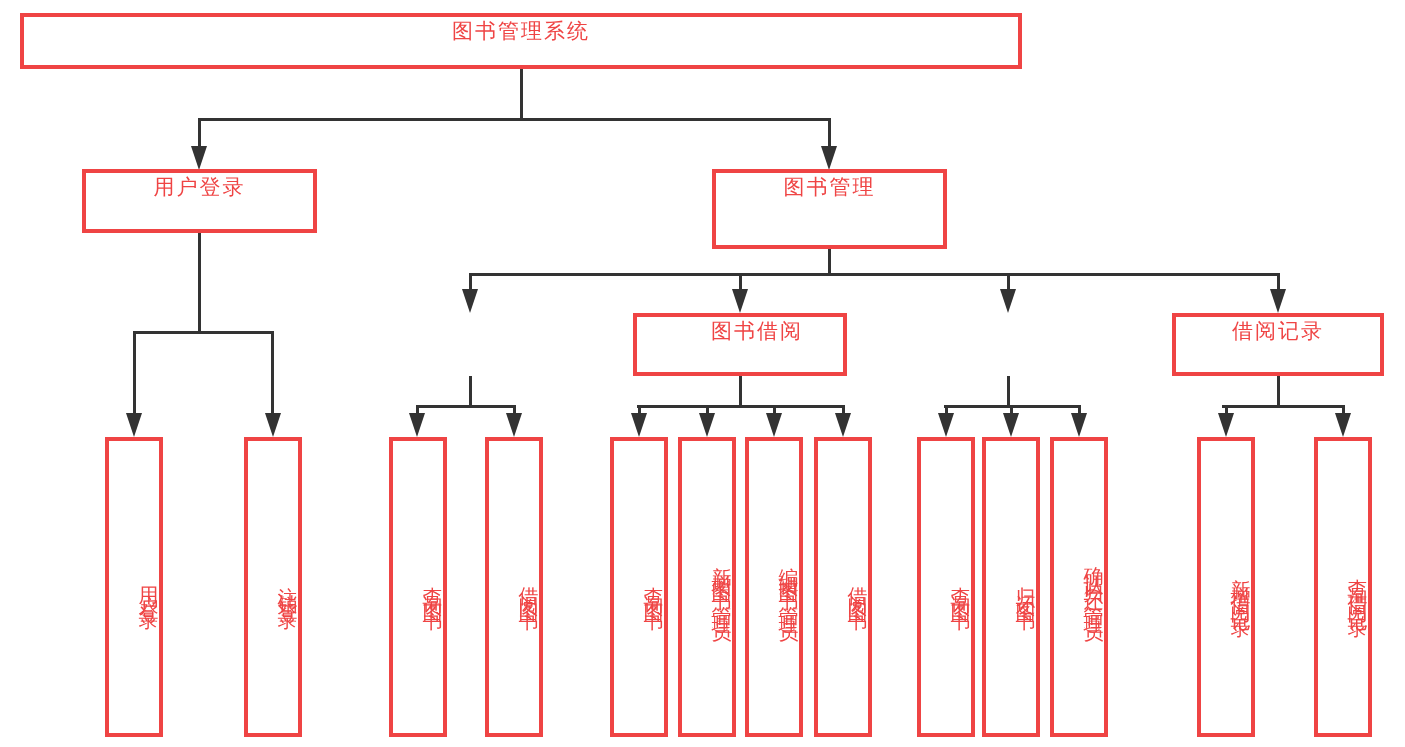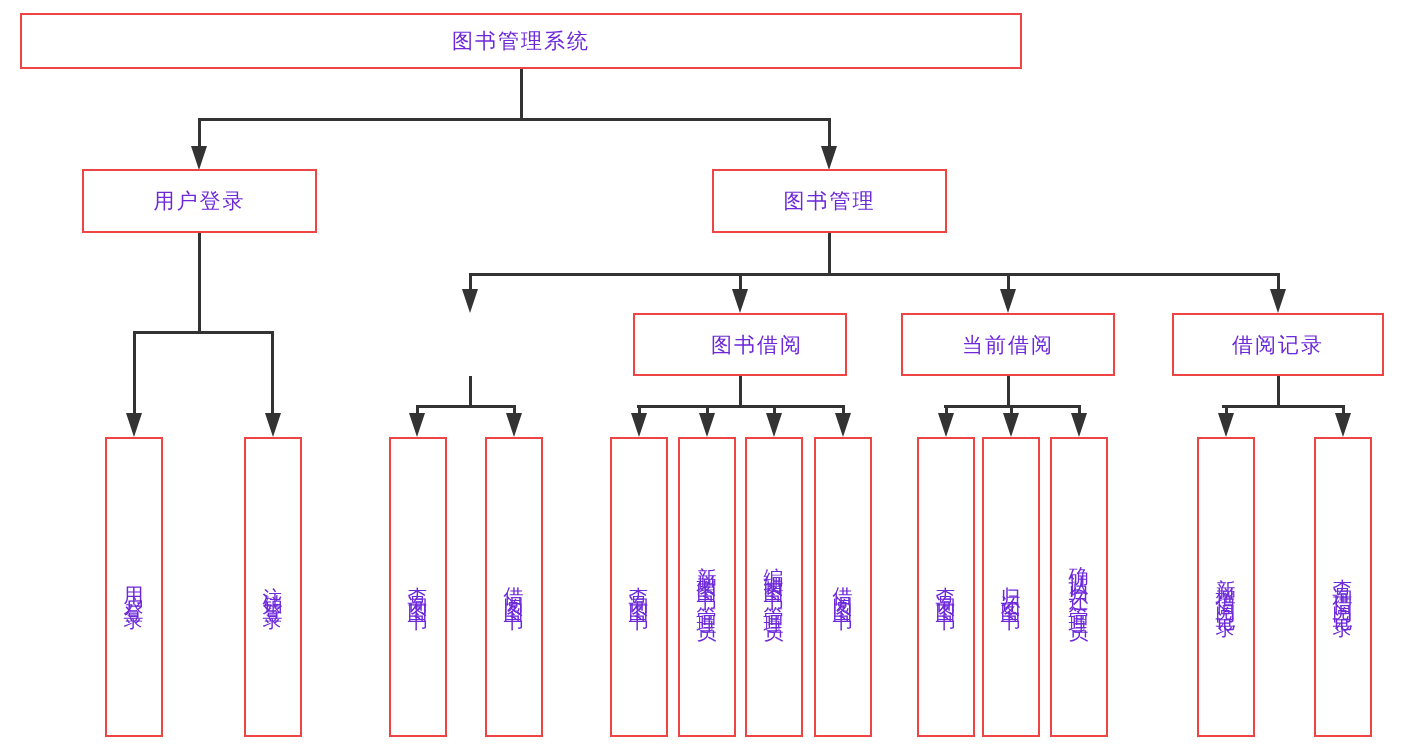--- a/index.html
+++ b/index.html
@@ -12,26 +12,25 @@
     position: relative;
     width: 1405px;
     height: 747px;
     background: #ffffff;
     overflow: hidden;
   }
   .box {
     position: absolute;
     box-sizing: border-box;
     background: #ffffff;
-    border: 2px solid #ef4444;
+    border: 4px solid #ef4444;
     display: flex;
-    align-items: center;
     justify-content: center;
     font-size: 21px;
-    color: #6d28d9;
+    color: #ef4444;
     letter-spacing: 2px;
     white-space: nowrap;
     z-index: 2;
   }
   .vbox {
     writing-mode: vertical-rl;
     text-orientation: mixed;
     font-size: 20px;
     letter-spacing: 8px;
     line-height: 1;
@@ -76,21 +75,21 @@
   <div class="v" style="left:520px; top:69px; height:51px;"></div>
   <div class="h" style="left:198px; top:118px; width:633px;"></div>
   <div class="v" style="left:198px; top:118px; height:34px;"></div>
   <div class="v" style="left:828px; top:118px; height:34px;"></div>
   <div class="arr" style="left:191px; top:146px;"></div>
   <div class="arr" style="left:821px; top:146px;"></div>
 
   <div class="box" style="left:82px; top:169px; width:235px; height:64px;">
     <span>用户登录</span>
   </div>
-  <div class="box" style="left:712px; top:169px; width:235px; height:64px;">
+  <div class="box" style="left:712px; top:169px; width:235px; height:80px;">
     <span>图书管理</span>
   </div>
 
   <div class="v" style="left:198px; top:233px; height:100px;"></div>
   <div class="h" style="left:133px; top:331px; width:141px;"></div>
   <div class="v" style="left:133px; top:331px; height:86px;"></div>
   <div class="v" style="left:271px; top:331px; height:86px;"></div>
   <div class="arr" style="left:126px; top:413px;"></div>
   <div class="arr" style="left:265px; top:413px;"></div>
 
@@ -100,23 +99,20 @@
   <div class="v" style="left:739px;  top:273px; height:22px;"></div>
   <div class="v" style="left:1007px; top:273px; height:22px;"></div>
   <div class="v" style="left:1277px; top:273px; height:22px;"></div>
   <div class="arr" style="left:462px;  top:289px;"></div>
   <div class="arr" style="left:732px;  top:289px;"></div>
   <div class="arr" style="left:1000px; top:289px;"></div>
   <div class="arr" style="left:1270px; top:289px;"></div>
 
   <div class="box" style="left:633px; top:313px; width:214px; height:63px;padding-left:34px;">
     <span>图书借阅</span>
-  </div>
-  <div class="box" style="left:901px; top:313px; width:214px; height:63px;">
-    <span>当前借阅</span>
   </div>
   <div class="box" style="left:1172px; top:313px; width:212px; height:63px;">
     <span>借阅记录</span>
   </div>
 
   <div class="v" style="left:469px;  top:376px; height:31px;"></div>
   <div class="v" style="left:739px;  top:376px; height:31px;"></div>
   <div class="v" style="left:1007px; top:376px; height:31px;"></div>
   <div class="v" style="left:1277px; top:376px; height:31px;"></div>
 

